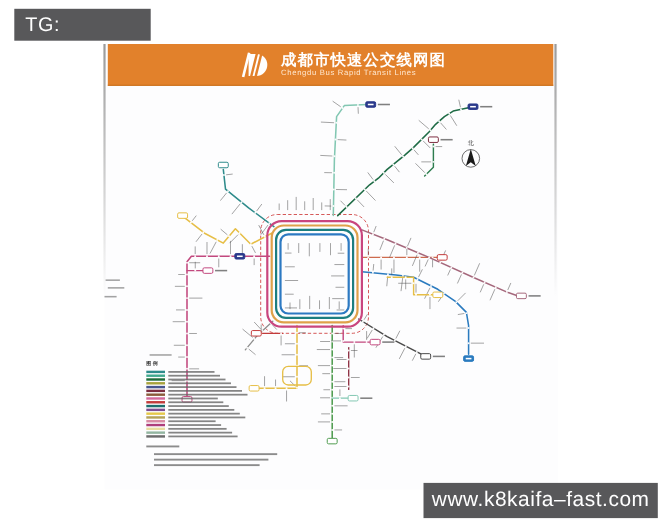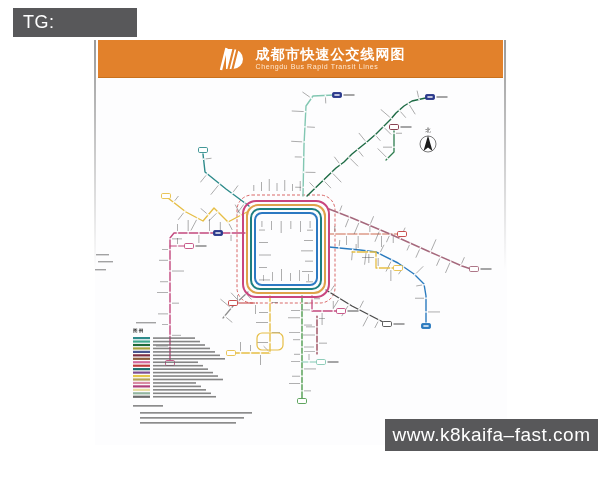--- a/index.html
+++ b/index.html
@@ -7,21 +7,21 @@
     width:600px;height:480px;position:relative;overflow:hidden;
     background:#ffffff;
     font-family:"Liberation Sans", sans-serif;
   }
   .tg-badge{
     position:absolute;left:13px;top:8px;width:124px;height:29px;
     background:#58585A;color:#fff;font-size:18px;line-height:29px;
     padding-left:10px;box-sizing:border-box;letter-spacing:.5px;
   }
   .site-badge{
-    position:absolute;left:385px;top:419px;width:213px;height:32px;
+    position:absolute;left:385px;top:439px;width:213px;height:32px;
     background:#58585A;color:#fff;font-size:19px;line-height:32px;
     text-align:center;letter-spacing:.5px;
   }
   .map-page{
     position:absolute;left:95px;top:40px;width:412px;height:405px;
     background:#FDFDFE;
   }
   .page-edge{
     position:absolute;top:40px;width:2px;height:230px;
     background:linear-gradient(#9a9a9a, rgba(190,190,190,0));

